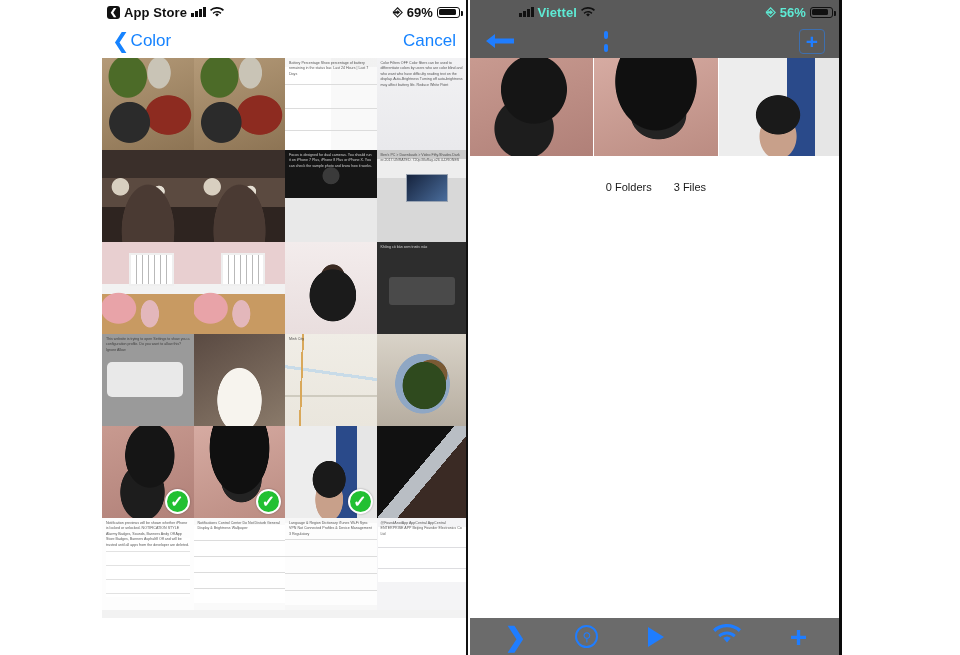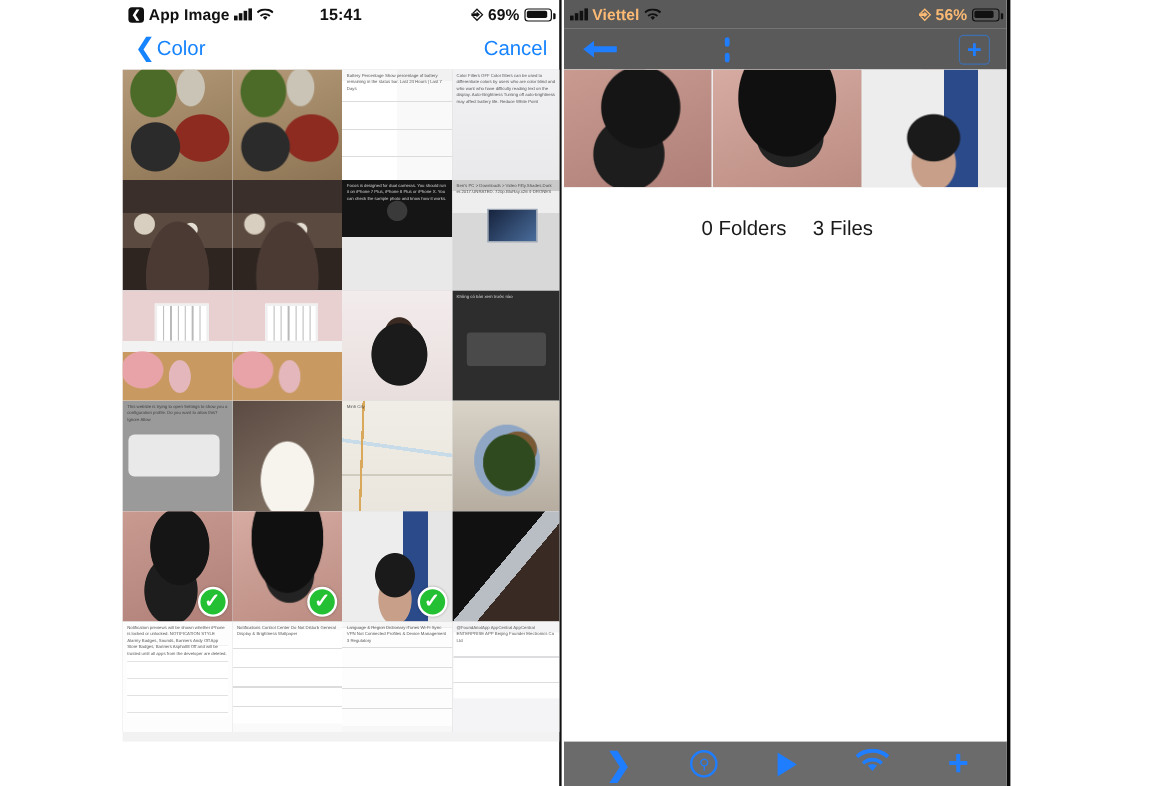--- a/index.html
+++ b/index.html
@@ -16,21 +16,21 @@
   #panel-left  { left: 102px; width: 366px; border-right: 2px solid #111; }
   #panel-right { left: 470px; width: 372px; border-right: 3px solid #0a0a0a; }
 
   
   .statusbar {
     position: relative; height: 24px; width: 100%;
     display: flex; align-items: center;
     font-size: 13px; font-weight: bold; letter-spacing: .1px;
   }
   .statusbar.light { background: #ffffff; color: #111; }
-  .statusbar.dark  { background: #5a5a5a; color: #fdba74; }
+  .statusbar.dark  { background: #5a5a5a; color: #5eead4; padding-left: 44px; }
   .sb-left  { display: flex; align-items: center; gap: 4px; padding-left: 5px; }
   .sb-mid   { position: absolute; left: 0; right: 0; text-align: center; font-size: 13.5px; font-weight: bold;}
   .sb-right { display: flex; align-items: center; gap: 4px; position: absolute; right: 6px; }
 
   .back-chip {
     display: inline-flex; align-items: center; justify-content: center;
     width: 13px; height: 13px; background: #111; border-radius: 3px;
     color: #fff; font-size: 9px; line-height: 1;
   }
   .bars { display: inline-flex; align-items: flex-end; gap: 1.5px; height: 10px; }
@@ -110,21 +110,21 @@
     color: #1f7dff; font-size: 21px; font-weight: bold; line-height: 1;
   }
 
   
   #right-content { position: absolute; top: 58px; left: 0; width: 372px; bottom: 37px; background: #fff; }
   #thumb-strip { display: flex; height: 98px; width: 100%; }
   #thumb-strip .thumb { position: relative; flex: 1; overflow: hidden; background: #ccc; border-right: 1px solid #fff; }
   #thumb-strip .thumb:last-child { border-right: none; }
   #thumb-strip .thumb .art { position:absolute; inset:0; }
   #file-summary {
-    margin-top: 25px; text-align: left; font-size: 17px; color: #1a1a1a;
+    margin-top: 25px; text-align: left; font-size: 11px; color: #1a1a1a;
     display: flex; justify-content: center; gap: 22px;
   }
 
   
   #right-bottom-toolbar {
     position: absolute; bottom: 0; left: 0; width: 372px; height: 37px;
     background: #6b6b6b; display: flex; align-items: center;
     justify-content: space-around; padding: 0 10px;
   }
   .rb-ic { color: #1f7dff; display:flex; align-items:center; justify-content:center; cursor:pointer; }
@@ -256,36 +256,35 @@
 </head>
 <body>
 
 <div class="stage">
 
   <div class="panel" id="panel-left">
 
     <div class="statusbar light">
       <div class="sb-left">
         <span class="back-chip">❮</span>
-        <span>App Image</span>
+        <span>App Store</span>
         <span class="bars">
             <i></i>
             <i></i>
             <i></i>
             <i></i>
           </span>
         <span class="wifi">
           <svg width="14" height="11" viewBox="0 0 14 11">
             <path d="M7 9.6 5.1 7.4a3 3 0 0 1 3.8 0Z" fill="#111"></path>
             <path d="M7 5.6c-1.3 0-2.5.5-3.4 1.3l-1-1.2A6.6 6.6 0 0 1 7 4c1.7 0 3.2.6 4.4 1.7l-1 1.2A5 5 0 0 0 7 5.6Z" fill="#111"></path>
             <path d="M7 1.7c-2.3 0-4.4.9-5.9 2.3L0 2.7A9.9 9.9 0 0 1 7 0c2.7 0 5.2 1 7 2.7l-1.1 1.3A8.5 8.5 0 0 0 7 1.7Z" fill="#111"></path>
           </svg>
         </span>
       </div>
-      <div class="sb-mid">15:41</div>
       <div class="sb-right">
         <span class="lockrot">⎆</span>
         <span>69%</span>
         <span class="batt">
             <b style="width:17px"></b>
           </span>
       </div>
     </div>
 
     <div id="navbar">

